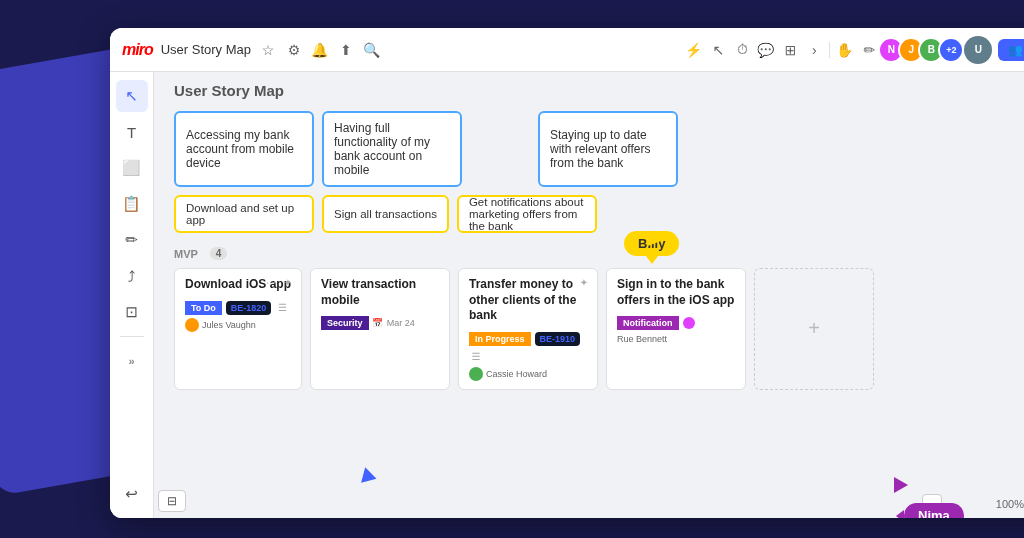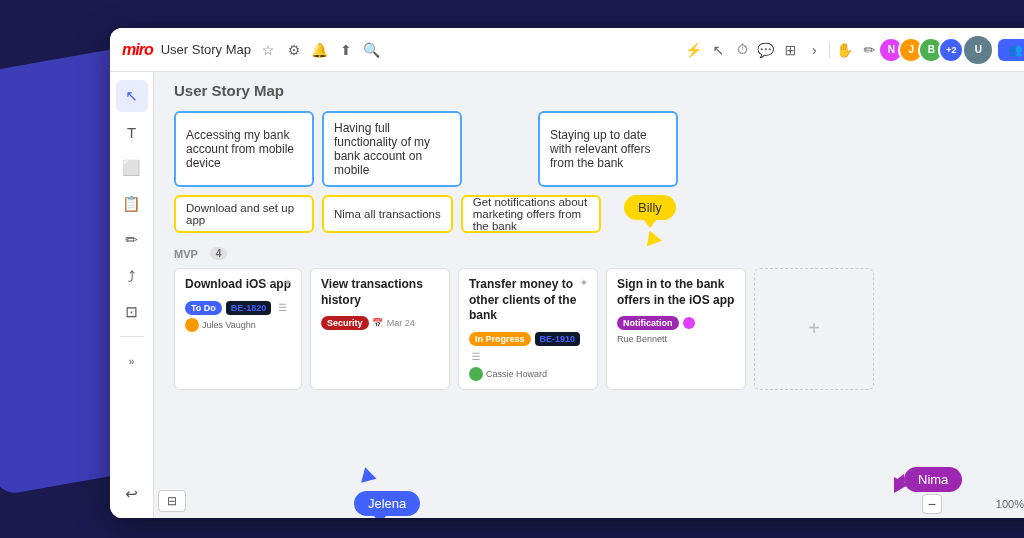--- a/index.html
+++ b/index.html
@@ -286,28 +286,28 @@
       line-height: 1.3;
     }
     .task-card-footer {
       display: flex;
       align-items: center;
       gap: 4px;
       flex-wrap: wrap;
       margin-top: 4px;
     }
     .badge {
-      border-radius: 7px;
+      border-radius: 0;
       padding: 2px 6px;
       font-size: 9px;
       font-weight: 700;
       color: #fff;
     }
     .badge-todo { background: #4262ff; }
-    .badge-security { background: #b91c1c; }
+    .badge-security { background: #4c1d95; }
     .badge-inprogress { background: #ff9800; }
     .badge-notification { background: #9c27b0; }
 
     .tag-id {
       background: #0f172a;
       color: #4262ff;
       border-radius: 4px;
       padding: 2px 5px;
       font-size: 9px;
       font-weight: 600;
@@ -365,22 +365,23 @@
       color: #bbb;
       font-size: 20px;
     }
 
     
     .tooltip-bubble {
       position: absolute;
       border-radius: 16px;
       padding: 5px 14px;
       font-size: 13px;
-      font-weight: 400;
-      color: #fff;
+      font-weight: 700;
+      color: #fff;
+      margin-top: 36px;
     }
     .bubble-yellow {
       background: #ffd600;
       color: #333;
     }
     .bubble-yellow::after {
       content: '';
       position: absolute;
       bottom: -8px;
       left: 50%;
@@ -545,21 +546,21 @@
         <div class="epic-card">
           <span>Staying up to date with relevant offers from the bank</span>
         </div>
       </div>
 
       <div class="stories-row">
         <div class="story-card">
           <span>Download and set up app</span>
         </div>
         <div class="story-card">
-          <span>Nima all transactions</span>
+          <span>Sign all transactions</span>
         </div>
         <div class="story-card">
           <span>Get notifications about marketing offers from the bank</span>
         </div>
       </div>
 
       <div class="mvp-label">
         <span>MVP</span>
         <span class="mvp-count">4</span>
       </div>
@@ -577,21 +578,21 @@
             <span class="tag-id">BE-1820</span>
             <span class="task-icon-sm" style="color:#aaa">☰</span>
           </div>
           <div class="task-user">
             <span class="user-dot" style="background:#ff9800;"></span>
             <span>Jules Vaughn</span>
           </div>
         </div>
 
         <div class="task-card" style="border-color:#e0e0e0;">
-          <div class="task-card-title">View transactions history</div>
+          <div class="task-card-title">View transaction mobile</div>
           <div class="task-card-footer">
             <span class="badge badge-security">Security</span>
             <span class="task-date">
               <span>📅</span>
               <span>Mar 24</span>
             </span>
           </div>
         </div>
 
         <div class="task-card" style="border-color:#e0e0e0;">

